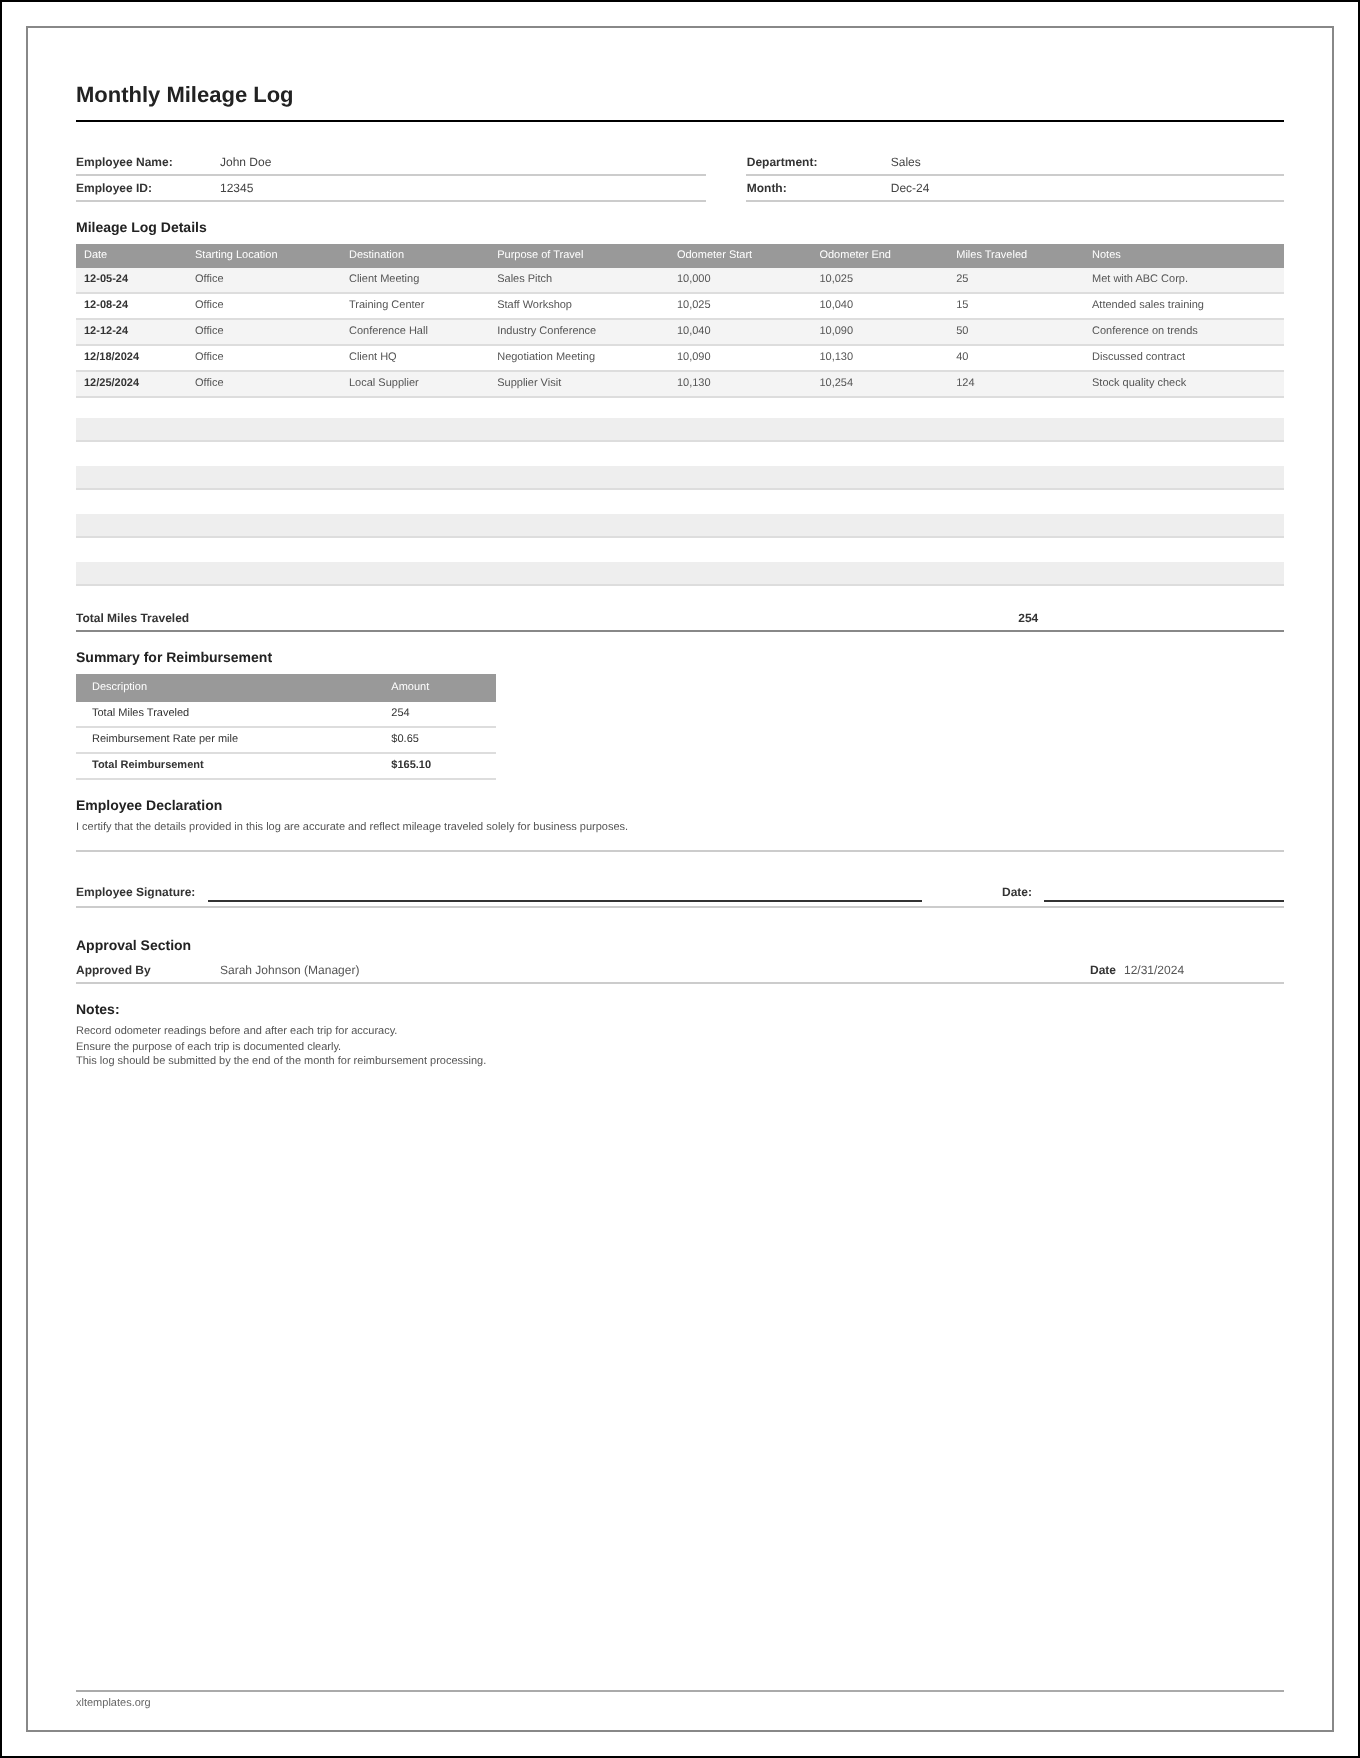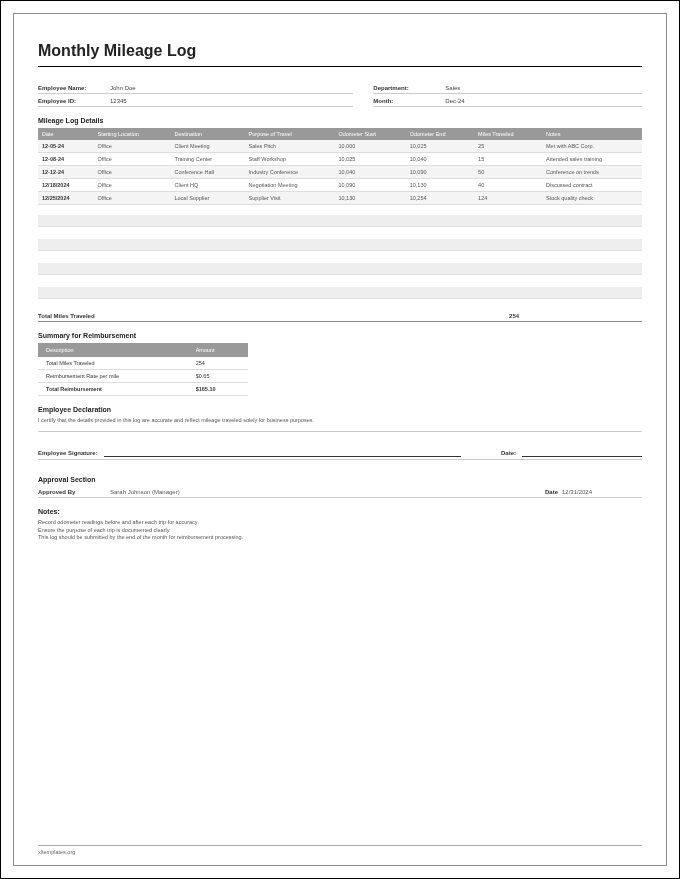--- a/index.html
+++ b/index.html
@@ -1,19 +1,19 @@
 <!DOCTYPE html>
 <html><head>
 <meta charset="utf-8">
 <style>
 * { box-sizing: border-box; margin: 0; padding: 0; }
 body { background: #fff; font-family: Arial, sans-serif; font-size: 6px; color: #333; }
 .outer { width: 680px; height: 879px; border: 1.5px solid #000; margin: 0; padding: 12px; }
 .inner { width: 100%; height: 100%; border: 1px solid #888; padding: 28px 24px 10px 24px; position: relative; }
-.title { font-size: 16px; font-weight: bold; color: #222; padding-bottom: 6px; border-bottom: 1.5px solid #000; margin-bottom: 18px; }
+.title { font-size: 11px; font-weight: bold; color: #222; padding-bottom: 6px; border-bottom: 1.5px solid #000; margin-bottom: 18px; }
 .info-row { display: flex; margin-bottom: 4px; }
 .info-left { width: 54%; display: flex; border-bottom: 0.5px solid #ccc; padding-bottom: 2px; }
 .info-right { width: 46%; display: flex; border-bottom: 0.5px solid #ccc; padding-bottom: 2px; margin-left: 20px; }
 .il { font-weight: bold; width: 72px; }
 .iv { color: #444; }
 .section-head { font-weight: bold; font-size: 7px; margin-top: 10px; margin-bottom: 4px; color: #222; }
 table.log { width: 100%; border-collapse: collapse; font-size: 5.5px; }
 table.log th { background: #999; color: #fff; text-align: left; padding: 3px 4px; font-weight: normal; }
 table.log td { padding: 3px 4px; border-bottom: 0.5px solid #ddd; color: #555; }
 table.log td:first-child { font-weight: bold; color: #333; }

